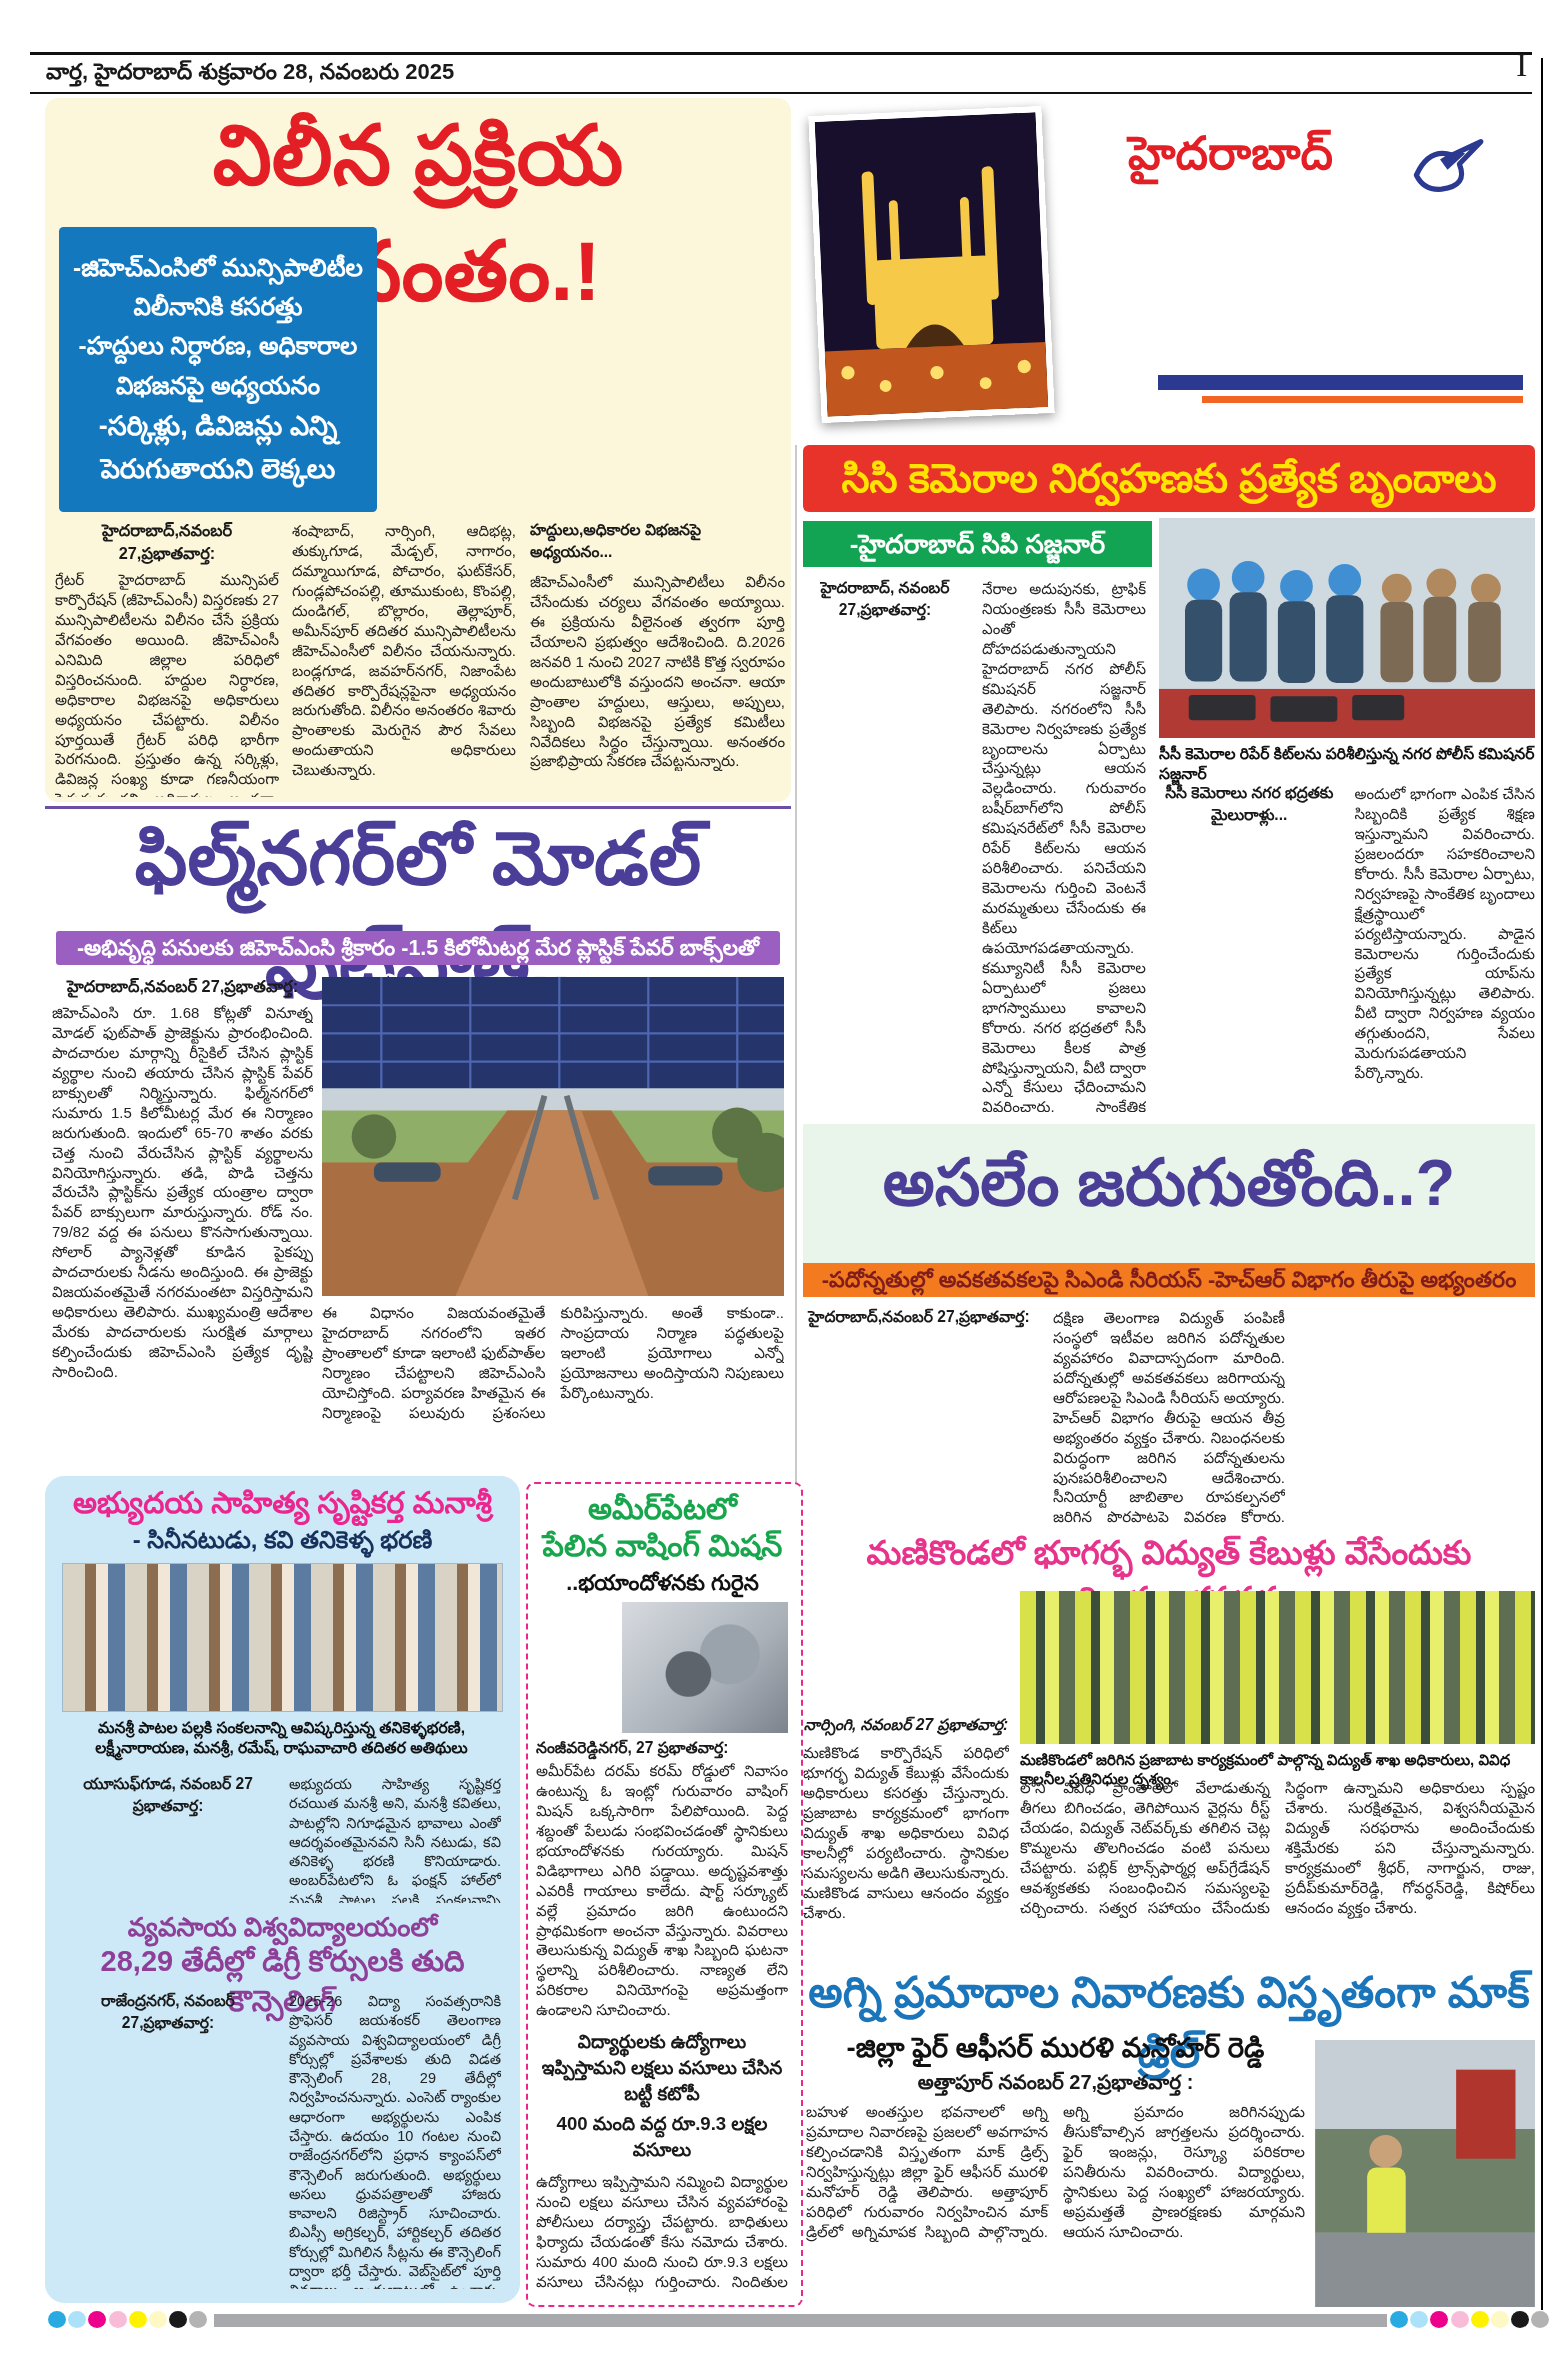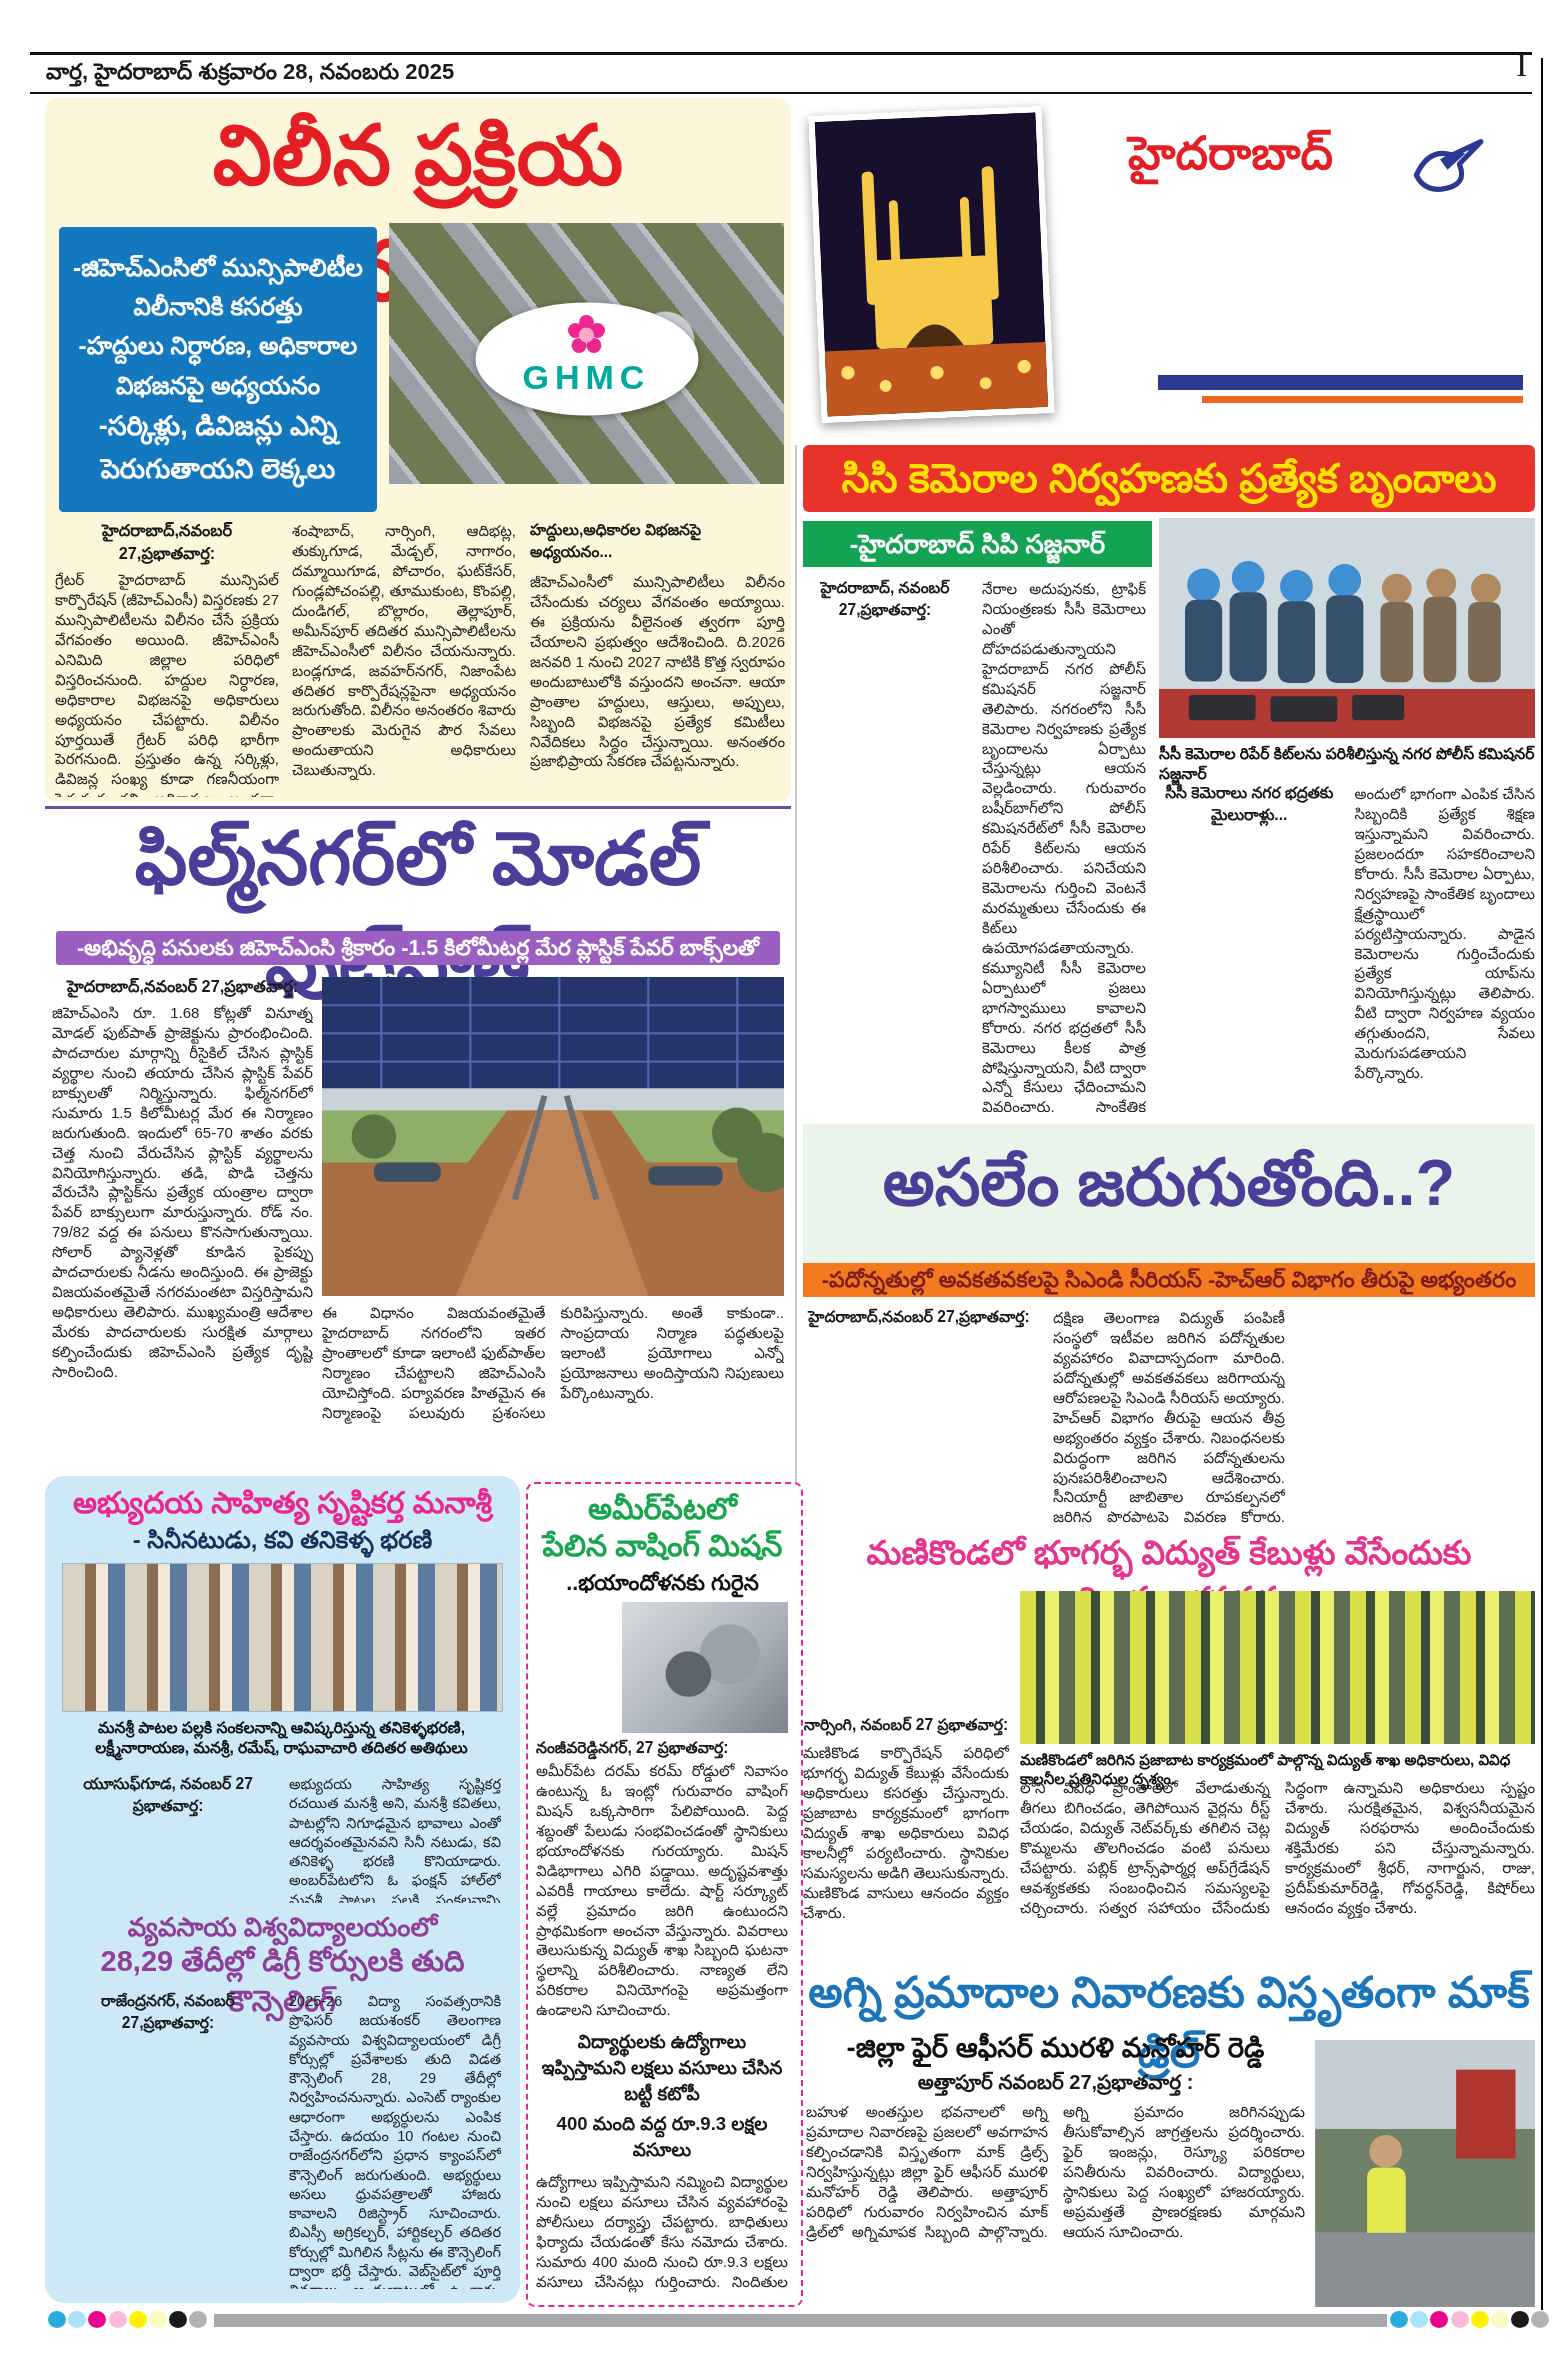--- a/index.html
+++ b/index.html
@@ -68,26 +68,20 @@
   <div class="abs" style="left:45px;top:98px;width:746px;height:704px;background:#fcf6da;border-radius:13.4px;"></div>
   <div class="abs c b" style="left:45px;top:108px;width:746px;font-size:83px;color:#e31e24;">విలీన ప్రక్రియ వేగవంతం.!</div>
 
   <div class="abs" style="left:59px;top:227px;width:318px;height:285px;background:#1478bf;border-radius:4.5px;color:#fff;
               display:flex;flex-direction:column;justify-content:center;padding:0 10.4px;box-sizing:border-box;">
     <div class="c b" style="font-size:24.5px;line-height:1.6;">-జిహెచ్‌ఎంసిలో మున్సిపాలిటీల విలీనానికి కసరత్తు</div>
     <div class="c b" style="font-size:24.5px;line-height:1.6;">-హద్దులు నిర్ధారణ, అధికారాల విభజనపై అధ్యయనం</div>
     <div class="c b" style="font-size:27px;line-height:1.6;">-సర్కిళ్లు, డివిజన్లు ఎన్ని పెరుగుతాయని లెక్కలు</div>
   </div>
 
-  <div class="photo ph-aerial" style="left:389px;top:223px;width:395px;height:261px;">
-    <div class="ghmc-ellipse">
-      <div class="flower"></div>
-      <div class="ghmc-text">GHMC</div>
-    </div>
-  </div>
 
   <div class="abs" style="left:55px;top:521px;width:224px;height:276px;overflow:hidden;">
     <div class="dateline">హైదరాబాద్,నవంబర్ 27,ప్రభాతవార్త:</div>
     <div class="body-text j">గ్రేటర్ హైదరాబాద్ మున్సిపల్ కార్పొరేషన్ (జీహెచ్ఎంసీ) విస్తరణకు 27 మున్సిపాలిటీలను విలీనం చేసే ప్రక్రియ వేగవంతం అయింది. జీహెచ్ఎంసీ ఎనిమిది జిల్లాల పరిధిలో విస్తరించనుంది. హద్దుల నిర్ధారణ, అధికారాల విభజనపై అధికారులు అధ్యయనం చేపట్టారు. విలీనం పూర్తయితే గ్రేటర్ పరిధి భారీగా పెరగనుంది. ప్రస్తుతం ఉన్న సర్కిళ్లు, డివిజన్ల సంఖ్య కూడా గణనీయంగా పెరుగుతుందని అధికారుల అంచనా. దీంతో ప్రస్తుతం 6 జోన్లు, 30 సర్కిళ్లు, 150 డివిజన్లుగా ఉన్న జీహెచ్ఎంసీ స్వరూపం పూర్తిగా మారనుంది. జనాభా, విస్తీర్ణం ఆధారంగా కొత్త లెక్కలు సిద్ధం చేస్తున్నారు.</div>
   </div>
   <div class="abs" style="left:292px;top:521px;width:224px;height:276px;overflow:hidden;">
     <div class="body-text j">శంషాబాద్, నార్సింగి, ఆదిభట్ల, తుక్కుగూడ, మేడ్చల్, నాగారం, దమ్మాయిగూడ, పోచారం, ఘట్‌కేసర్, గుండ్లపోచంపల్లి, తూముకుంట, కొంపల్లి, దుండిగల్, బొల్లారం, తెల్లాపూర్, అమీన్‌పూర్ తదితర మున్సిపాలిటీలను జీహెచ్ఎంసీలో విలీనం చేయనున్నారు. బండ్లగూడ, జవహర్‌నగర్, నిజాంపేట తదితర కార్పొరేషన్లపైనా అధ్యయనం జరుగుతోంది. విలీనం అనంతరం శివారు ప్రాంతాలకు మెరుగైన పౌర సేవలు అందుతాయని అధికారులు చెబుతున్నారు.</div>
   </div>
   <div class="abs" style="left:530px;top:521px;width:255px;height:276px;overflow:hidden;">
     <div class="b" style="font-size:15.6px;margin-bottom:7px;">హద్దులు,అధికారల విభజనపై అధ్యయనం...</div>
@@ -253,21 +247,21 @@
   <div class="abs c b" style="left:803px;top:1145px;width:732px;font-size:65px;color:#4a3e97;">అసలేం జరుగుతోంది..?</div>
   <div class="abs c b" style="left:803px;top:1263px;width:732px;height:34px;line-height:34px;background:#f47a20;color:#7f1d1d;font-size:22px;">-పదోన్నతుల్లో అవకతవకలపై సిఎండి సీరియస్ -హెచ్ఆర్ విభాగం తీరుపై అభ్యంతరం</div>
   <div class="abs" style="left:803px;top:1308px;width:732px;height:215px;overflow:hidden;">
     <div class="cols3">
       <div class="dateline" style="font-size:15.6px;">హైదరాబాద్,నవంబర్ 27,ప్రభాతవార్త:</div>
       <div class="body-text j" style="font-size:15px;">దక్షిణ తెలంగాణ విద్యుత్ పంపిణీ సంస్థలో ఇటీవల జరిగిన పదోన్నతుల వ్యవహారం వివాదాస్పదంగా మారింది. పదోన్నతుల్లో అవకతవకలు జరిగాయన్న ఆరోపణలపై సిఎండి సీరియస్ అయ్యారు. హెచ్ఆర్ విభాగం తీరుపై ఆయన తీవ్ర అభ్యంతరం వ్యక్తం చేశారు. నిబంధనలకు విరుద్ధంగా జరిగిన పదోన్నతులను పునఃపరిశీలించాలని ఆదేశించారు. సీనియార్టీ జాబితాల రూపకల్పనలో జరిగిన పొరపాట్లపై వివరణ కోరారు. బాధ్యులపై చర్యలు తప్పవని హెచ్చరించారు. ఉద్యోగ సంఘాలు సైతం ఈ వ్యవహారంపై ఆందోళన వ్యక్తం చేస్తున్నాయి. పూర్తి స్థాయి విచారణ జరిపించాలని డిమాండ్ చేస్తున్నాయి. నిబంధనల ప్రకారం అర్హులందరికీ న్యాయం జరగాలని కోరుతున్నాయి. త్వరలో పూర్తి నివేదిక అందనుందని సమాచారం.</div>
     </div>
   </div>
 
   <div class="abs c b" style="left:803px;top:1534px;width:732px;font-size:33px;color:#e8338c;">మణికొండలో భూగర్భ విద్యుత్ కేబుళ్లు వేసేందుకు అధికారుల కసరత్తు</div>
-  <div class="abs c b" style="left:803px;top:1716px;width:206px;font-size:15.6px;">నార్సింగి, నవంబర్ 27 ప్రభాతవార్త:</div>
+  <div class="abs c b" style="left:803px;top:1716px;width:206px;font-size:15.6px;font-style:italic;">నార్సింగి, నవంబర్ 27 ప్రభాతవార్త:</div>
   <div class="abs body-text j" style="left:803px;top:1743px;width:206px;height:217px;font-size:15px;">మణికొండ కార్పొరేషన్ పరిధిలో భూగర్భ విద్యుత్ కేబుళ్లు వేసేందుకు అధికారులు కసరత్తు చేస్తున్నారు. ప్రజాబాట కార్యక్రమంలో భాగంగా విద్యుత్ శాఖ అధికారులు వివిధ కాలనీల్లో పర్యటించారు. స్థానికుల సమస్యలను అడిగి తెలుసుకున్నారు. మణికొండ వాసులు ఆనందం వ్యక్తం చేశారు.</div>
   <div class="photo ph-vests" style="left:1020px;top:1591px;width:515px;height:153px;"></div>
   <div class="abs caption" style="left:1020px;top:1750px;width:515px;font-size:15px;">మణికొండలో జరిగిన ప్రజాబాట కార్యక్రమంలో పాల్గొన్న విద్యుత్ శాఖ అధికారులు, వివిధ కాలనీల ప్రతినిధుల దృశ్యం.</div>
   <div class="abs cols2 body-text j" style="left:1020px;top:1778px;width:515px;height:180px;font-size:15px;">లోని వివిధ ప్రాంతాలలో వేలాడుతున్న తీగలు బిగించడం, తెగిపోయిన వైర్లను రీస్ట్ చేయడం, విద్యుత్ నెట్‌వర్క్‌కు తగిలిన చెట్ల కొమ్మలను తొలగించడం వంటి పనులు చేపట్టారు. పబ్లిక్ ట్రాన్స్‌ఫార్మర్ల అప్‌గ్రేడేషన్ ఆవశ్యకతకు సంబంధించిన సమస్యలపై చర్చించారు. సత్వర సహాయం చేసేందుకు సిద్ధంగా ఉన్నామని అధికారులు స్పష్టం చేశారు. సురక్షితమైన, విశ్వసనీయమైన విద్యుత్ సరఫరాను అందించేందుకు శక్తిమేరకు పని చేస్తున్నామన్నారు. కార్యక్రమంలో శ్రీధర్, నాగార్జున, రాజు, ప్రదీప్‌కుమార్‌రెడ్డి, గోవర్ధన్‌రెడ్డి, కిషోర్‌లు ఆనందం వ్యక్తం చేశారు.</div>
 
   <div class="abs c b" style="left:803px;top:1968px;width:732px;font-size:43px;color:#1b75bb;">అగ్ని ప్రమాదాల నివారణకు విస్తృతంగా మాక్ డ్రిల్</div>
   <div class="abs c b" style="left:803px;top:2032px;width:505px;font-size:27.5px;color:#111;">-జిల్లా ఫైర్ ఆఫీసర్ మురళి మనోహర్ రెడ్డి</div>
   <div class="abs c b" style="left:803px;top:2071px;width:505px;font-size:20px;">అత్తాపూర్  నవంబర్ 27,ప్రభాతవార్త :</div>
   <div class="abs cols2 body-text j" style="left:806px;top:2102px;width:499px;height:205px;font-size:15px;">బహుళ అంతస్తుల భవనాలలో అగ్ని ప్రమాదాల నివారణపై ప్రజలలో అవగాహన కల్పించడానికి విస్తృతంగా మాక్ డ్రిల్స్ నిర్వహిస్తున్నట్లు జిల్లా ఫైర్ ఆఫీసర్ మురళి మనోహర్ రెడ్డి తెలిపారు. అత్తాపూర్ పరిధిలో గురువారం నిర్వహించిన మాక్ డ్రిల్‌లో అగ్నిమాపక సిబ్బంది పాల్గొన్నారు. అగ్ని ప్రమాదం జరిగినప్పుడు తీసుకోవాల్సిన జాగ్రత్తలను ప్రదర్శించారు. ఫైర్ ఇంజన్లు, రెస్క్యూ పరికరాల పనితీరును వివరించారు. విద్యార్థులు, స్థానికులు పెద్ద సంఖ్యలో హాజరయ్యారు. అప్రమత్తతే ప్రాణరక్షణకు మార్గమని ఆయన సూచించారు.</div>
   <div class="photo ph-fire" style="left:1315px;top:2040px;width:220px;height:267px;">

